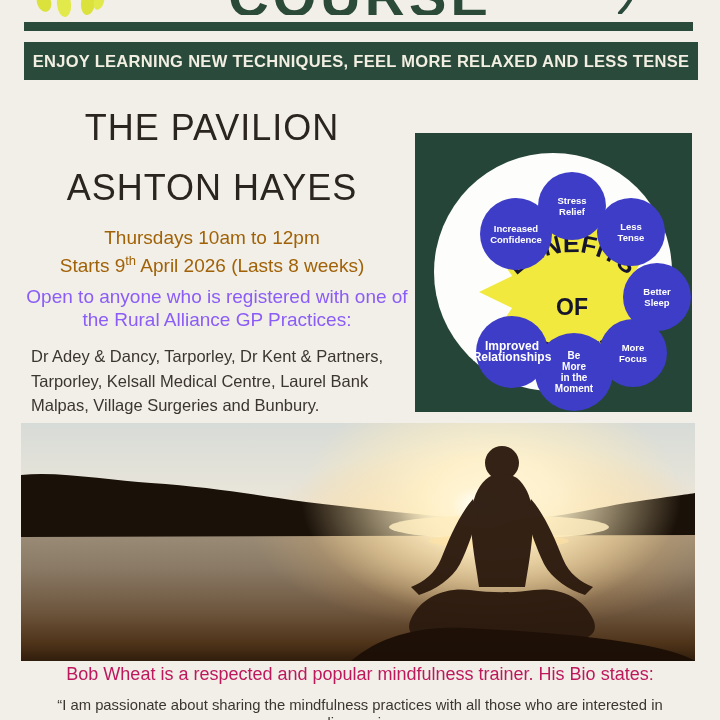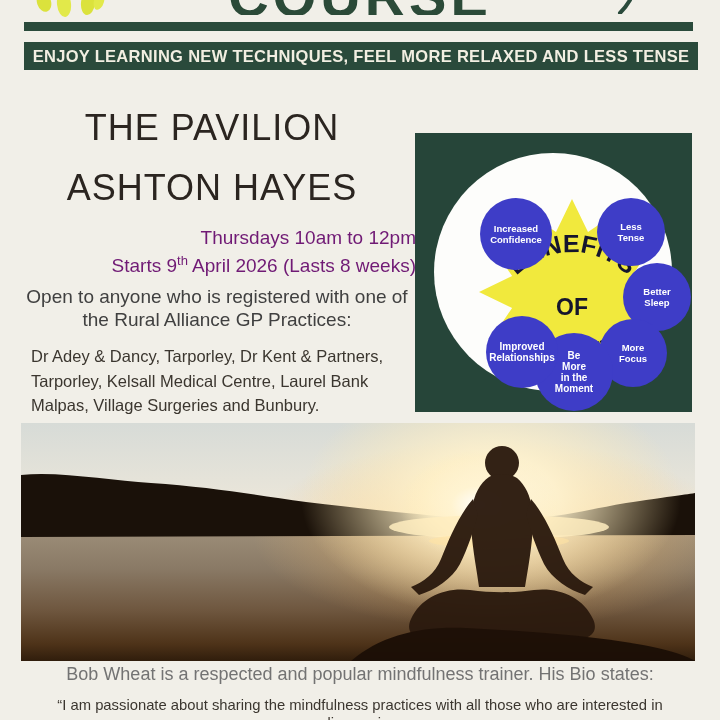--- a/index.html
+++ b/index.html
@@ -9,58 +9,58 @@
   
   .top-title-clip{position:absolute;left:0;top:0;width:720px;height:15px;overflow:hidden;}
   .top-title{position:absolute;left:0;top:-31px;width:720px;text-align:center;
     font-size:56px;font-weight:800;letter-spacing:4px;color:#2b4a38;line-height:1;}
 
   
   .leaf-left{position:absolute;left:28px;top:0;}
   .stem-right{position:absolute;left:600px;top:0;}
 
   .thin-bar{position:absolute;left:24px;top:22px;width:669px;height:9px;background:#2a4a3b;}
-  .banner{position:absolute;left:24px;top:42px;width:674px;height:28px;background:#2a4a3b;
+  .banner{position:absolute;left:24px;top:42px;width:674px;height:38px;background:#2a4a3b;
     display:flex;align-items:center;justify-content:center;}
   .banner-text{color:#f2efe2;font-size:16.5px;font-weight:700;letter-spacing:.3px;}
 
   
   .venue{position:absolute;left:8px;top:98px;width:408px;text-align:center;color:#2b2520;}
   .venue-line{font-size:36px;font-weight:400;letter-spacing:1px;line-height:60px;}
-  .schedule{margin-top:8px;font-size:19px;line-height:23px;color:#701a75;text-align:right;}
+  .schedule{margin-top:8px;font-size:19px;line-height:23px;color:#a16207;}
   .schedule sup{font-size:13px;}
 
   
   .open-text{position:absolute;left:17px;top:286px;width:400px;text-align:center;
-    font-size:19px;line-height:22.5px;color:#404040;}
+    font-size:19px;line-height:22.5px;color:#8b5cf6;}
   .practices{position:absolute;left:31px;top:344px;width:372px;text-align:left;
     font-size:16.5px;line-height:24.5px;color:#3b362f;}
 
   
   .benefits-panel{position:absolute;left:415px;top:133px;width:277px;height:279px;background:#264539;}
   .wheel{position:absolute;left:19px;top:20px;width:238px;height:238px;background:#fdfdfb;border-radius:50%;}
   .star-svg{position:absolute;left:43px;top:44px;}
   .bcircle{position:absolute;border-radius:50%;background:#3e3dc7;color:#fff;
     display:flex;align-items:center;justify-content:center;text-align:center;
     font-weight:700;font-size:9.5px;line-height:11.5px;white-space:pre-line;}
   .p0{left:104px;top:19px;width:68px;height:68px;}
   .p1{left:163px;top:45px;width:68px;height:68px;}
   .p2{left:189px;top:110px;width:68px;height:68px;}
   .p3{left:165px;top:166px;width:68px;height:68px;}
   .p4{left:101px;top:180px;width:78px;height:78px;font-size:10px;line-height:11px;}
-  .p5{left:52px;top:163px;width:72px;height:72px;font-size:10px;}
+  .p5{left:42px;top:163px;width:72px;height:72px;font-size:12px;}
   .p6{left:18px;top:110px;width:68px;height:68px;}
   .p7{left:46px;top:45px;width:72px;height:72px;}
 
   
   .photo{position:absolute;left:21px;top:423px;width:674px;height:238px;overflow:hidden;}
 
   
   .bio-line{position:absolute;left:0;top:664px;width:720px;text-align:center;
-    font-size:18px;color:#737373;}
+    font-size:18px;color:#be185d;}
   .quote{position:absolute;left:25px;top:697px;width:670px;text-align:center;
     font-size:14.8px;line-height:17.5px;color:#3b362f;}
 </style>
 </head>
 <body>
 
 <div class="page">
 
   <div class="top-title-clip">
     <div class="top-title">COURSE</div>
@@ -103,20 +103,22 @@
           <path id="arcBottom" d="M 18,126 A 100,100 0 0 0 172,126" fill="none"></path>
         </defs>
         <text font-size="25" font-weight="bold" fill="#15152d">
           <textPath href="#arcTop" startOffset="50%" text-anchor="middle">BENEFITS</textPath>
         </text>
         <text x="95" y="118" font-size="23" font-weight="bold" fill="#15152d" text-anchor="middle">OF</text>
         <text font-size="20" font-weight="bold" fill="#15152d">
           <textPath href="#arcBottom" startOffset="50%" text-anchor="middle">MINDFULNESS</textPath>
         </text>
       </svg>
+      <div class="bcircle p0">Stress
+Relief</div>
       <div class="bcircle p1">Less
 Tense</div>
       <div class="bcircle p2">Better
 Sleep</div>
       <div class="bcircle p3">More
 Focus</div>
       <div class="bcircle p4">Be
 More
 in the
 Moment</div>

